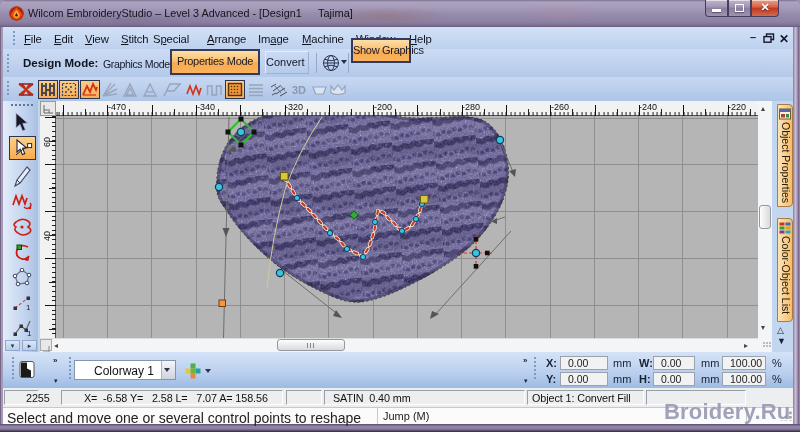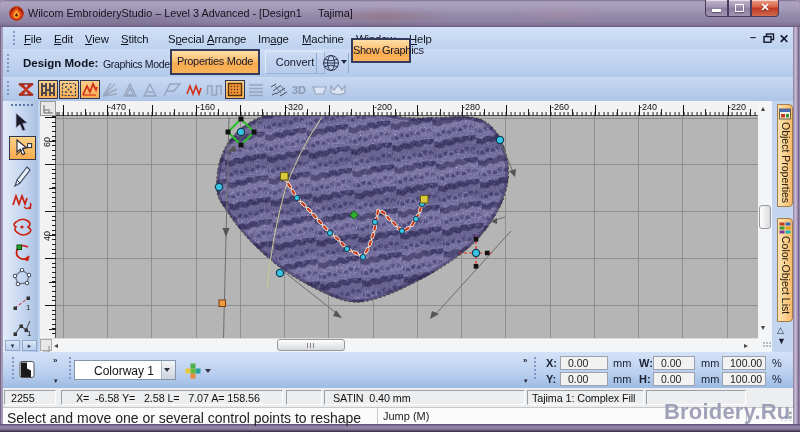--- a/index.html
+++ b/index.html
@@ -18,21 +18,21 @@
 #content{left:3px;top:27px;width:790px;height:397px;background:#c3d6f0}
 
 #menubar{left:3px;top:27px;width:790px;height:22px;background:linear-gradient(to bottom,#d3e1f7,#bdd1ee)}
 .mi{top:33px;font-size:11.3px;color:#10141f;letter-spacing:-0.15px}
 .mi u{text-decoration-thickness:1px}
 .mdib{top:34px;font-size:11px;color:#1a1f33;font-weight:bold}
 
 #dtb{left:3px;top:49px;width:790px;height:28px;background:linear-gradient(to bottom,#cddcf5,#b3c9e9)}
 .grip{width:3px;background-image:radial-gradient(circle at 1px 1px,#7e99c4 1px,transparent 1.2px);background-size:3px 4px}
 .obtn{white-space:nowrap;background:linear-gradient(to bottom,#fddfa8 0,#fbc071 45%,#f8ab4e 55%,#f9b35c);border:2px solid #333a5c;color:#18182a;text-align:center}
-.flatbtn{font-size:11px;color:#15192b;text-align:center;white-space:nowrap}
+.flatbtn{font-size:11px;color:#15192b;white-space:nowrap}
 
 #itb{left:3px;top:77px;width:790px;height:24px;background:linear-gradient(to bottom,#c8d8f2,#aec5e7)}
 .ibtn{top:80px;width:20px;height:19px}
 .ibtn.on{background:linear-gradient(to bottom,#fbcf8a,#f7ad52);border:1px solid #2e3550}
 
 #palette{left:3px;top:101px;width:35px;height:251px;background:linear-gradient(to right,#e3ecfa,#bdd0ec 70%,#a9c0e2)}
 .tool{left:9px;width:27px;height:24px}
 .tool.on{background:linear-gradient(to bottom,#fcd188,#f7ab4e);border:1px solid #2e3550}
 
 #hruler{left:56px;top:101px;width:702px;height:15px;background:#f2f2f2;border-bottom:1px solid #555}
@@ -83,40 +83,40 @@
 <div class="abs" id="content"></div>
 <div class="abs" id="lborder"></div>
 <div class="abs" id="rborder"></div>
 <div class="abs" id="bborder"></div>
 <div class="abs" id="menubar"></div>
 <div class="abs grip" style="left:13px;top:31px;height:14px"></div>
 <div class="abs mi" style="left:24px"><u>F</u>ile</div>
 <div class="abs mi" style="left:54px"><u>E</u>dit</div>
 <div class="abs mi" style="left:85px"><u>V</u>iew</div>
 <div class="abs mi" style="left:121px"><u>S</u>titch</div>
-<div class="abs mi" style="left:168px">S<u>p</u>ecial</div>
+<div class="abs mi" style="left:153px">S<u>p</u>ecial</div>
 <div class="abs mi" style="left:207px"><u>A</u>rrange</div>
 <div class="abs mi" style="left:258px">Im<u>a</u>ge</div>
 <div class="abs mi" style="left:302px"><u>M</u>achine</div>
 <div class="abs mi" style="left:356px"><u>W</u>indow</div>
 <div class="abs mi" style="left:409px"><u>H</u>elp</div>
 <div class="abs mdib" style="left:750px;top:31px">–</div>
 <svg class="abs" style="left:763px;top:33px" width="12" height="10" viewBox="0 0 12 10">
     <g fill="none" stroke="#13182b" stroke-width="1.4">
       <rect x="3.5" y="1" width="7" height="5.6"></rect>
       <rect x="1" y="3.6" width="7" height="5.6" fill="#c5d7f2"></rect>
     </g>
   </svg>
 <div class="abs" style="left:779px;top:32px;font-size:12px;font-weight:bold;color:#13182b">✕</div>
 <div class="abs" id="dtb"></div>
 <div class="abs grip" style="left:7px;top:54px;height:18px"></div>
 <div class="abs" style="left:23px;top:57px;font-size:11.5px;font-weight:bold;color:#10141f">Design Mode:</div>
 <div class="abs flatbtn" style="left:103px;top:58px;font-size:10.6px;letter-spacing:-0.4px">Graphics Mode</div>
 <div class="abs obtn" style="left:170px;top:49px;width:90px;height:26px;font-size:11px;line-height:21px;letter-spacing:-0.3px">Properties Mode</div>
-<div class="abs flatbtn" style="left:265px;top:51px;width:60px;height:23px;border:1px solid #e4eefa;border-bottom-color:#9cb2d2;border-right-color:#9cb2d2;line-height:21px;font-size:11px">Convert</div>
+<div class="abs flatbtn" style="left:265px;top:51px;width:44px;height:23px;border:1px solid #e4eefa;border-bottom-color:#9cb2d2;border-right-color:#9cb2d2;line-height:21px;font-size:11px">Convert</div>
 <div class="abs" style="left:316px;top:53px;width:1px;height:20px;background:#8fa8cc"></div>
 <svg class="abs" style="left:322px;top:54px" width="18" height="18" viewBox="0 0 18 18">
     <g fill="none" stroke="#2a3350" stroke-width="1">
       <circle cx="9" cy="9" r="7.5"></circle>
       <ellipse cx="9" cy="9" rx="3.4" ry="7.5"></ellipse>
       <line x1="1.5" y1="9" x2="16.5" y2="9"></line>
       <path d="M2.5,5.3 q6.5,3 13,0 M2.5,12.7 q6.5,-3 13,0"></path>
     </g>
   </svg>
 <div class="abs" style="left:341px;top:60px;width:0;height:0;border-left:3.5px solid transparent;border-right:3.5px solid transparent;border-top:4px solid #222c44"></div>
@@ -263,21 +263,21 @@
     <rect x="12.5" y="10.5" width="3.5" height="3.5" fill="#333"></rect>
     <text x="15" y="18" font-size="8" fill="#222">1</text>
   </svg>
 <div class="abs" style="left:5px;top:340px;width:15px;height:11px;background:linear-gradient(#dce7f7,#b8cdec);border:1px solid #8fa8cc;font-size:7px;color:#234;text-align:center;line-height:10px">▾</div>
 <div class="abs" style="left:22px;top:340px;width:15px;height:11px;background:linear-gradient(#dce7f7,#b8cdec);border:1px solid #8fa8cc;font-size:7px;color:#234;text-align:center;line-height:10px">▸</div>
 <div class="abs" id="hruler"></div>
 <div class="abs" style="left:56px;top:112px;width:702px;height:4px;background:repeating-linear-gradient(to right,#222 0 1px,transparent 1px 4.43px);background-position:2.57px 0"></div>
 <div class="abs" style="left:56px;top:109px;width:702px;height:7px;background:repeating-linear-gradient(to right,#222 0 1px,transparent 1px 22.15px);background-position:7px 0"></div>
 <div class="abs" style="left:56px;top:105px;width:702px;height:11px;background:repeating-linear-gradient(to right,#111 0 1px,transparent 1px 44.3px);background-position:7px 0"></div>
 <div class="abs rlbl" style="left:108px;top:102px">-470</div>
-<div class="abs rlbl" style="left:197px;top:102px">-160</div>
+<div class="abs rlbl" style="left:197px;top:102px">-340</div>
 <div class="abs rlbl" style="left:285px;top:102px">-320</div>
 <div class="abs rlbl" style="left:374px;top:102px">-200</div>
 <div class="abs rlbl" style="left:462px;top:102px">-280</div>
 <div class="abs rlbl" style="left:551px;top:102px">-260</div>
 <div class="abs rlbl" style="left:639px;top:102px">-240</div>
 <div class="abs rlbl" style="left:728px;top:102px">-220</div>
 <div class="abs" id="vruler"></div>
 <div class="abs" style="left:52px;top:116px;width:4px;height:222px;background:repeating-linear-gradient(to bottom,#222 0 1px,transparent 1px 4.7px);background-position:0 1px"></div>
 <div class="abs" style="left:49px;top:116px;width:7px;height:222px;background:repeating-linear-gradient(to bottom,#222 0 1px,transparent 1px 23.5px);background-position:0 1px"></div>
 <div class="abs" style="left:45px;top:116px;width:11px;height:222px;background:repeating-linear-gradient(to bottom,#111 0 1px,transparent 1px 47px);background-position:0 1px"></div>
@@ -482,25 +482,25 @@
 <div class="abs lbl" style="left:772px;top:357px">%</div>
 <div class="abs lbl" style="left:546px;top:373px;font-weight:bold">Y:</div>
 <div class="abs fld" style="left:560px;top:372px;width:48px">0.00</div>
 <div class="abs lbl" style="left:613px;top:373px">mm</div>
 <div class="abs lbl" style="left:639px;top:373px;font-weight:bold">H:</div>
 <div class="abs fld" style="left:653px;top:372px;width:42px">0.00</div>
 <div class="abs lbl" style="left:701px;top:373px">mm</div>
 <div class="abs fld" style="left:722px;top:372px;width:44px">100.00</div>
 <div class="abs lbl" style="left:772px;top:373px">%</div>
 <div class="abs" id="sbar1"></div>
-<div class="abs sbox" style="left:4px;width:52px;padding-left:6px">2255</div>
-<div class="abs sbox" style="left:61px;width:222px;padding-left:14px">X=  -6.58 Y=   2.58 L=   7.07 A= 158.56</div>
+<div class="abs sbox" style="left:4px;width:35px;padding-left:21px">2255</div>
+<div class="abs sbox" style="left:61px;width:222px;padding-left:22px">X=  -6.58 Y=   2.58 L=   7.07 A= 158.56</div>
 <div class="abs sbox" style="left:286px;width:36px"></div>
 <div class="abs sbox" style="left:324px;width:201px;padding-left:8px">SATIN  0.40 mm</div>
-<div class="abs sbox" style="left:527px;width:117px;padding-left:4px">Tajima 1: Complex Fill</div>
+<div class="abs sbox" style="left:527px;width:117px;padding-left:4px">Object 1: Convert Fill</div>
 <div class="abs sbox" style="left:646px;width:100px"></div>
 <div class="abs" id="sbar2"></div>
 <div class="abs" style="left:7px;top:410px;font-size:14px;color:#222">Select and move one or several control points to reshape</div>
 <div class="abs" style="left:377px;top:408px;width:1px;height:16px;background:#c8c8c8"></div>
 <div class="abs" style="left:383px;top:410px;font-size:11px;color:#222">Jump (M)</div>
 <div class="abs" style="left:746px;top:408px;width:1px;height:16px;background:#c8c8c8"></div>
 <div class="abs" style="left:780px;top:407px;width:14px;height:14px;background-image:radial-gradient(circle at 1.5px 1.5px,#9aa 1.5px,transparent 1.6px);background-size:4.5px 4.5px;clip-path:polygon(100% 0,100% 100%,0 100%)"></div>
 <div class="abs" id="brand">Broidery.Ru</div>
 
 </body></html>

